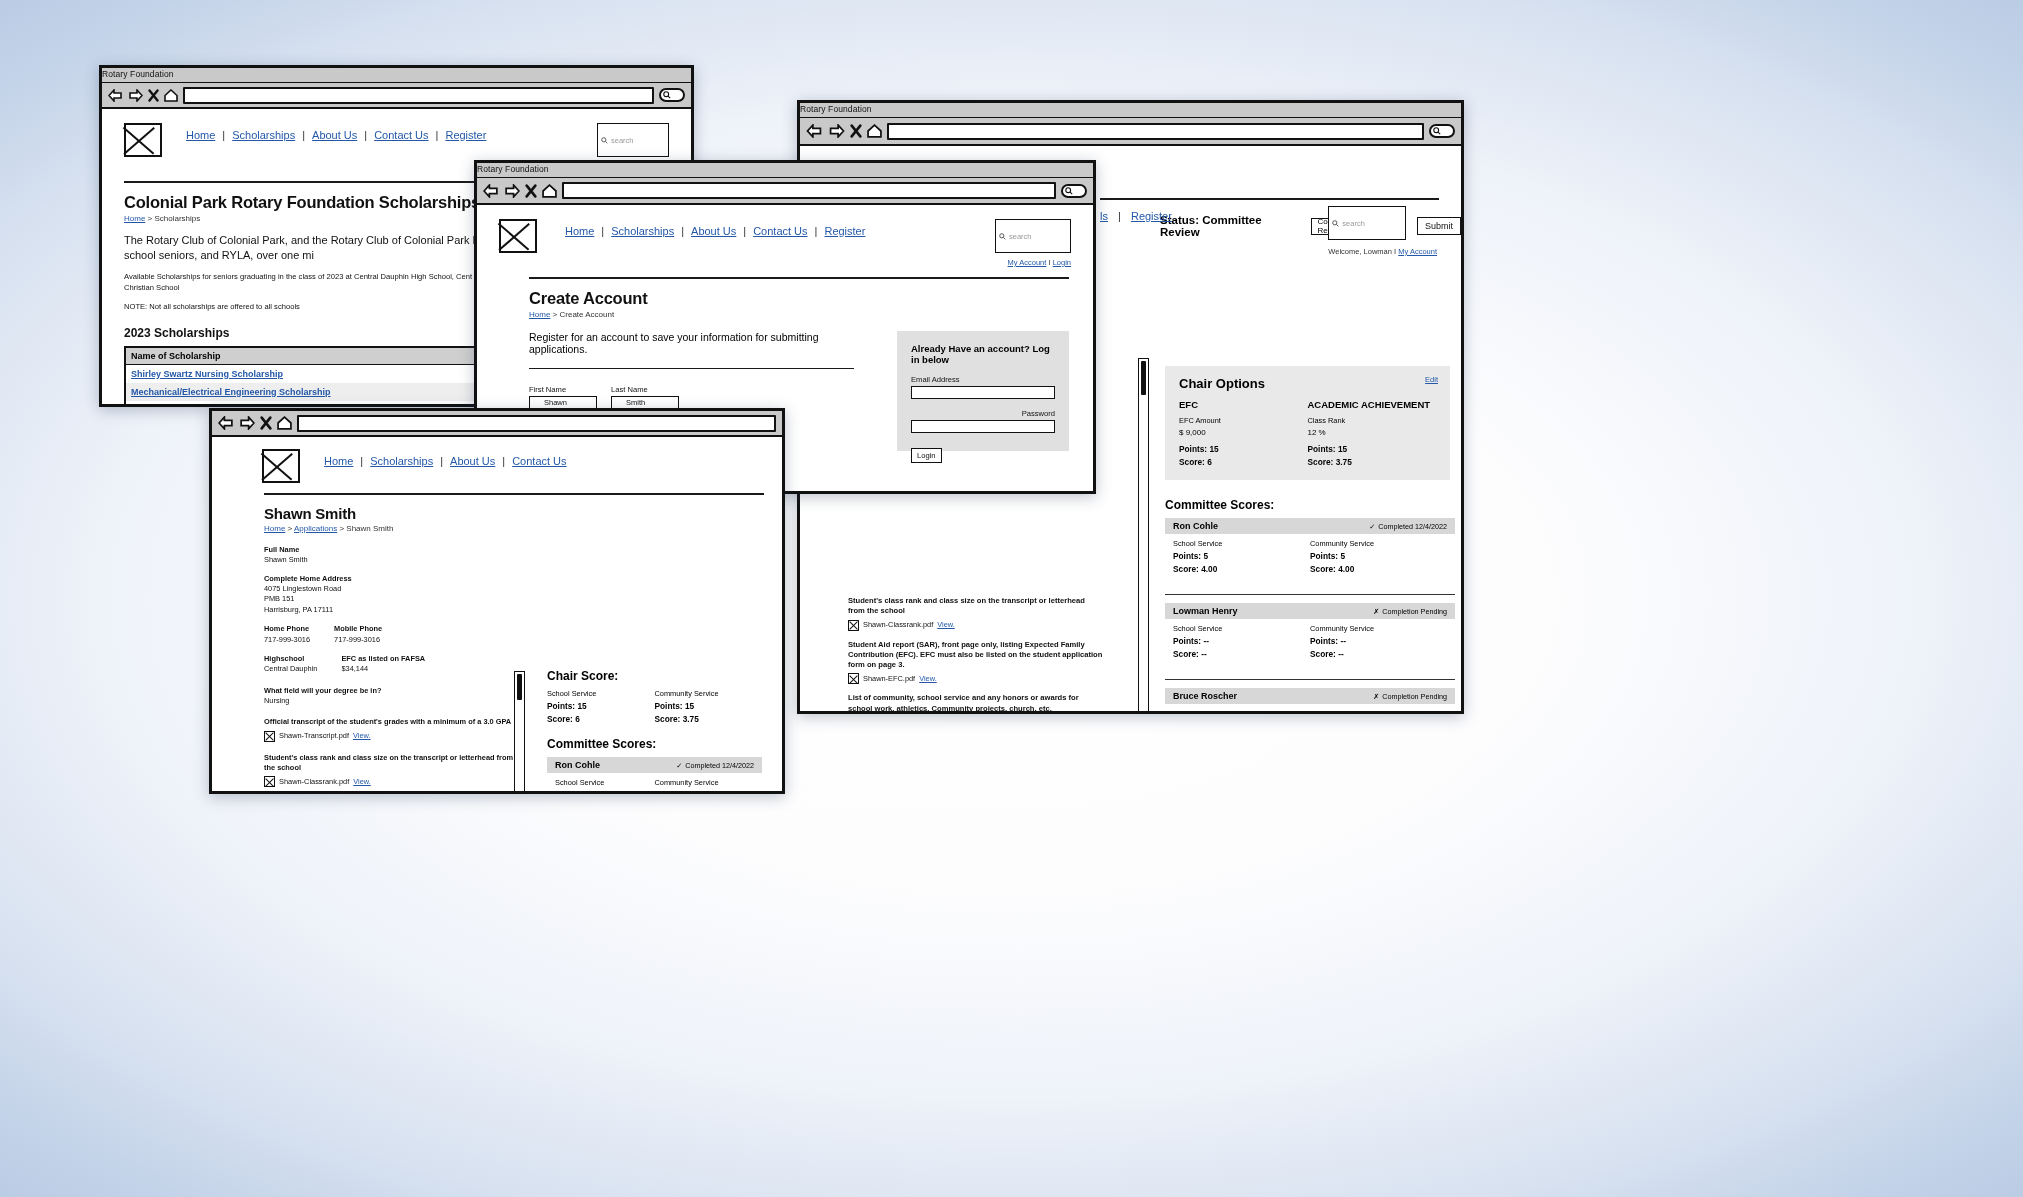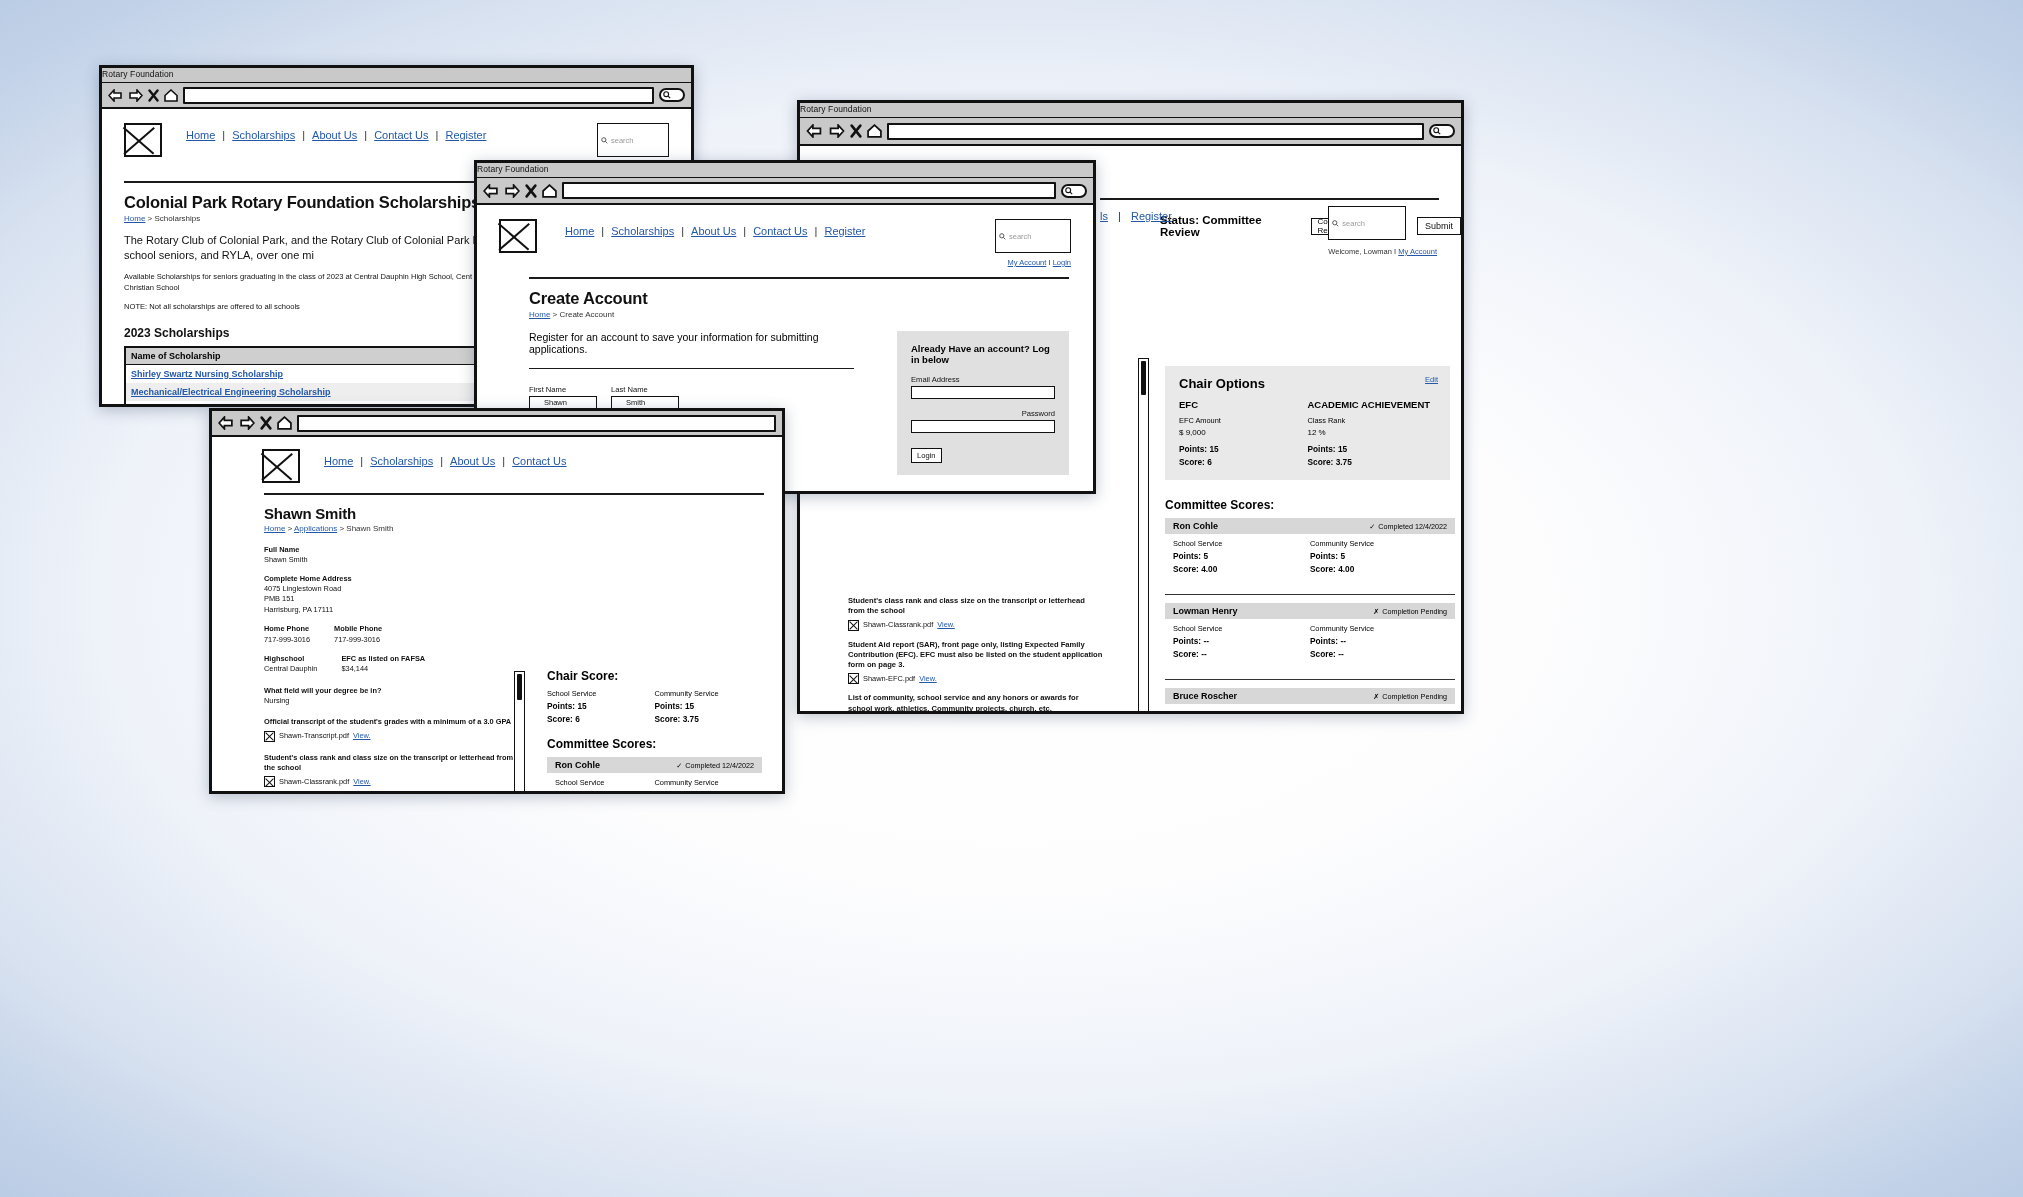--- a/index.html
+++ b/index.html
@@ -455,21 +455,21 @@
         <div style="margin-top:13px;">
           <div class="flabel">Email Address</div>
           <div class="finput" style="width:97px;">shawn.smith@gmail.com</div>
         </div>
 
         <div style="margin-top:14px;">
           <span class="btn">Create Account</span>
         </div>
       </div>
 
-      <div class="panel" style="width:172px;margin-top:12px;height:144px;">
+      <div class="panel" style="width:172px;margin-top:12px;height:120px;">
         <h3>Already Have an account? Log in below</h3>
         <div class="flabel">Email Address</div>
         <div class="finput" style="width:100%;background:#fff;"></div>
         <div class="flabel" style="margin-top:10px;text-align:right;">Password</div>
         <div class="finput" style="width:100%;background:#fff;"></div>
         <div style="margin-top:11px;">
           <span class="btn">Login</span>
         </div>
       </div>
     </div>

